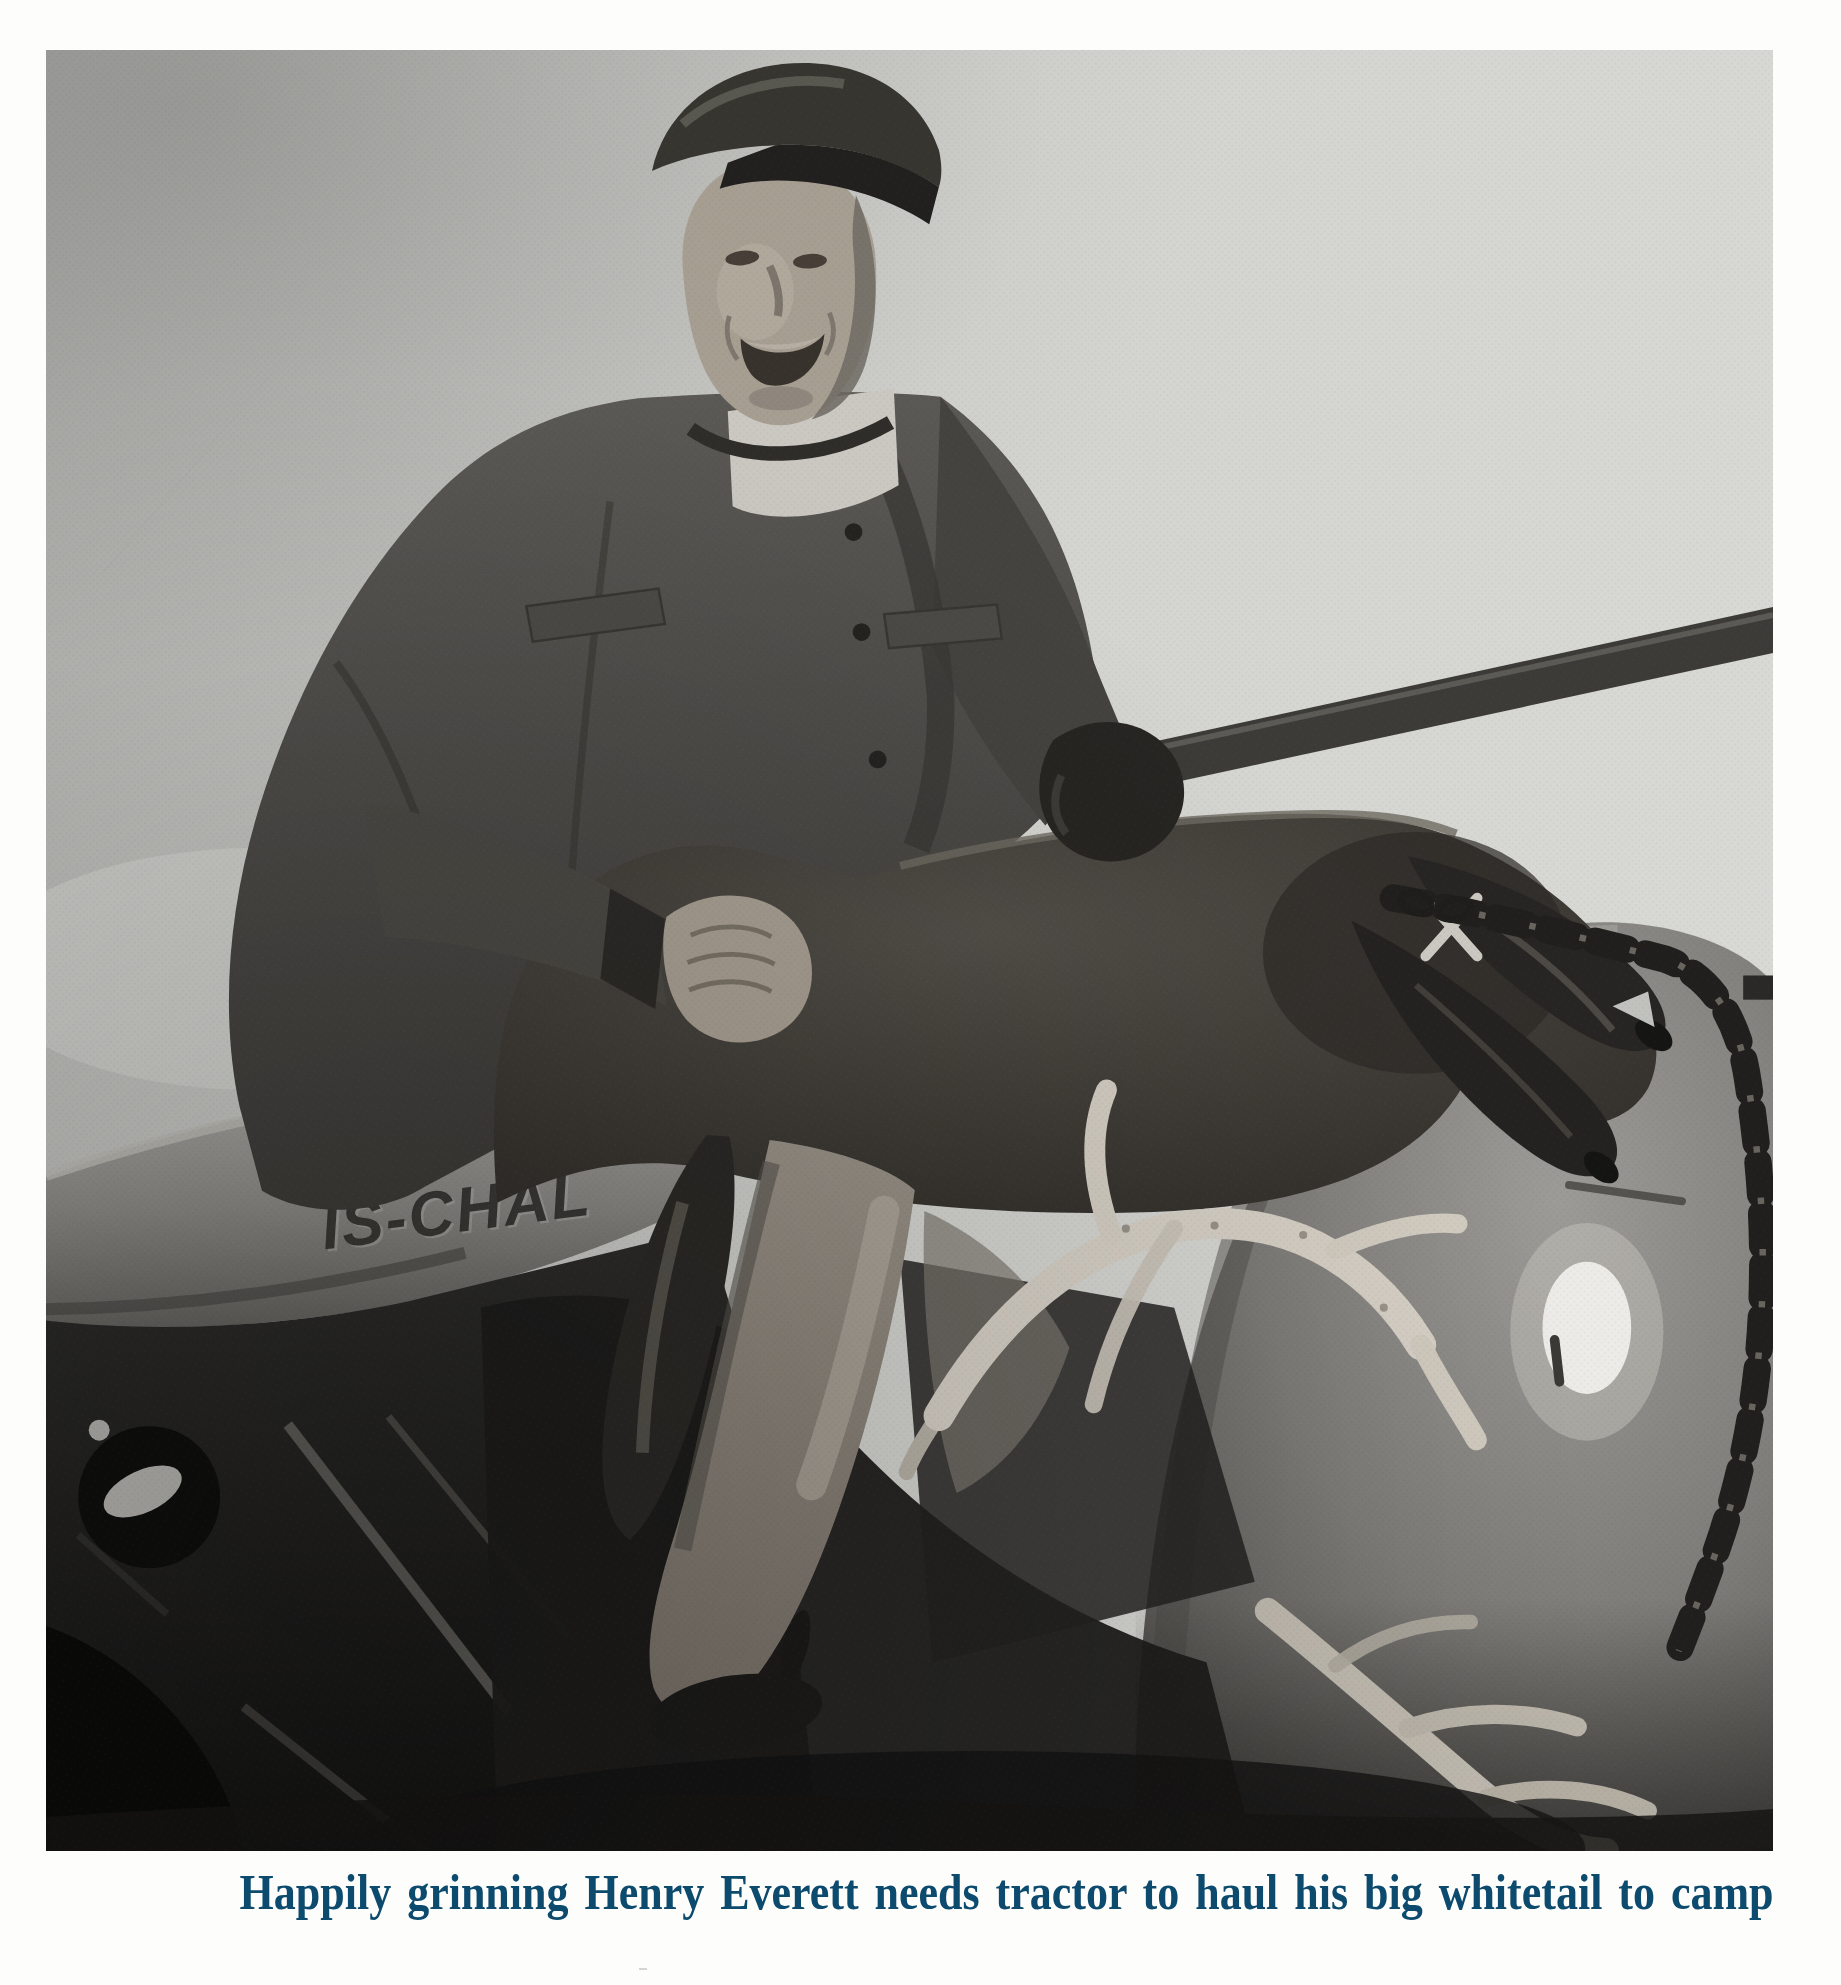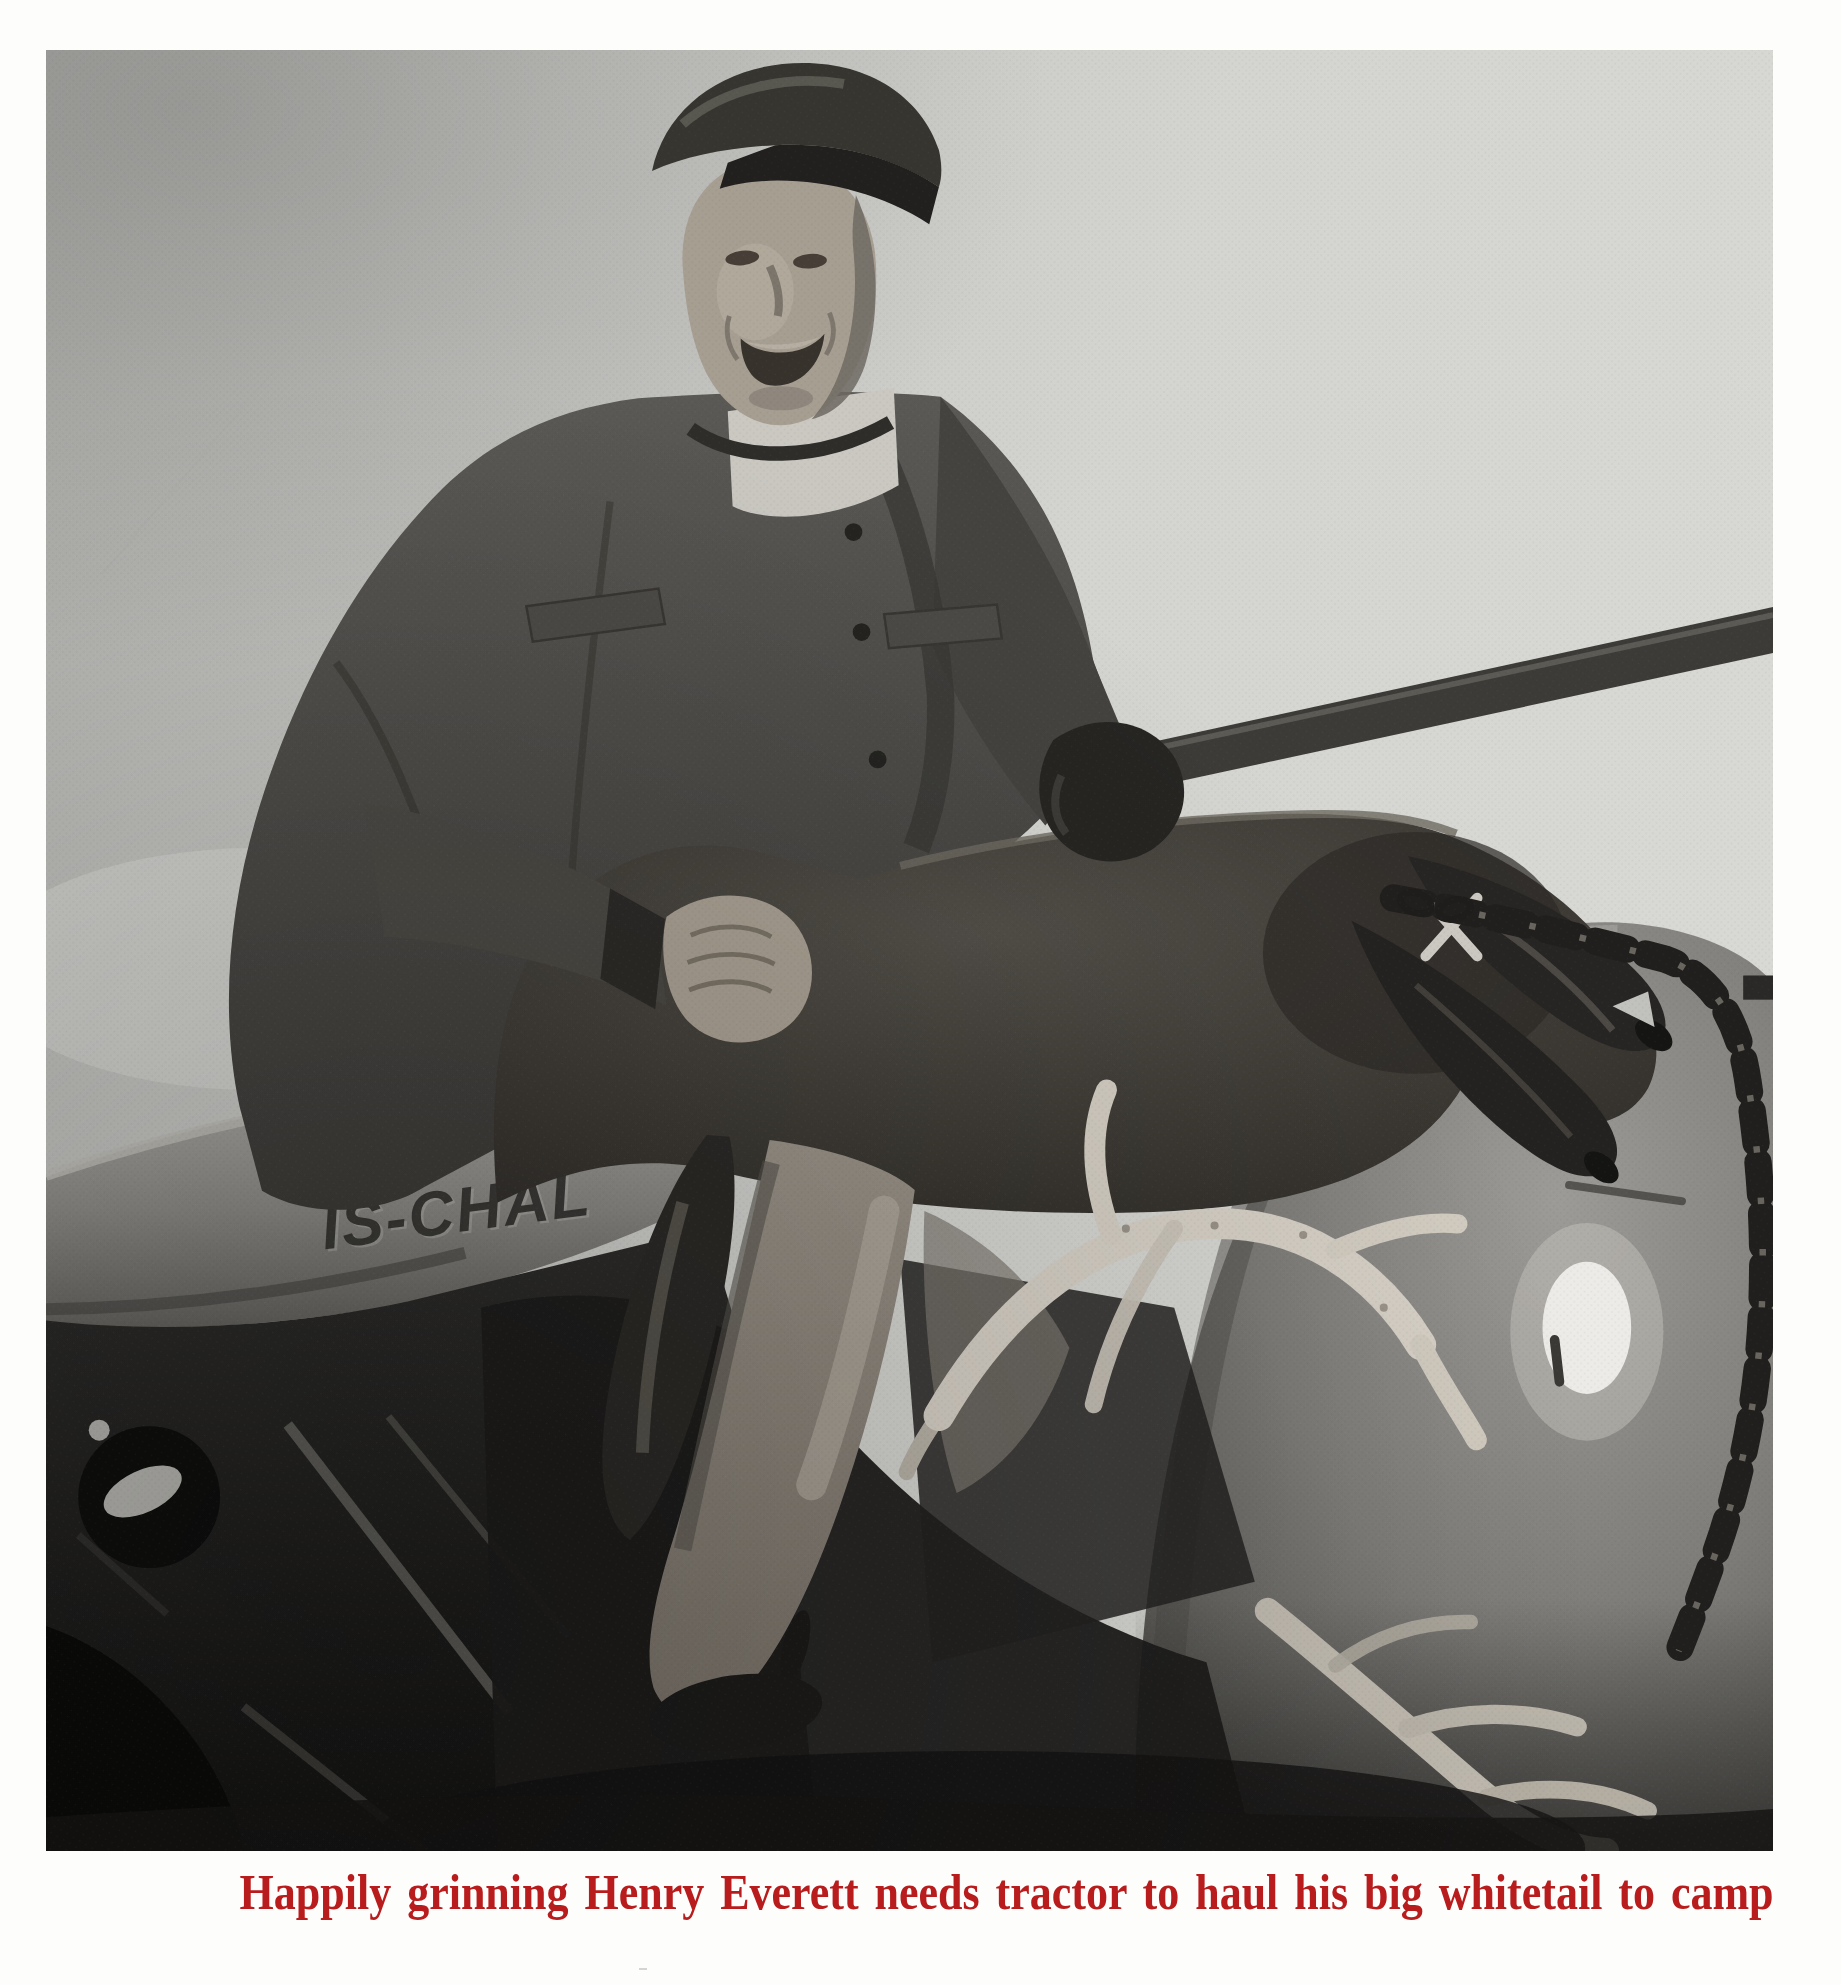--- a/index.html
+++ b/index.html
@@ -16,21 +16,21 @@
     background:#c9c9c6;
   }
   figure.photo svg{display:block;width:100%;height:100%;}
   .caption{
     position:absolute;left:46px;top:1865px;width:1727px;
     box-sizing:border-box;padding-left:89px;
     text-align:center;white-space:nowrap;
     font-family:"Liberation Serif",serif;
     font-weight:700;font-size:50px;line-height:1.1;
     letter-spacing:0px;word-spacing:5.6px;
-    color:#b91c1c;
+    color:#0c4a6e;
   }
   .caption .sq{display:inline-block;transform:scaleX(.88);transform-origin:50% 50%;}
   .brand-text{
     font-family:"Liberation Sans",sans-serif;
     font-weight:700;font-style:italic;
     letter-spacing:3px;
   }
   .artifact{position:absolute;left:639px;top:1968px;width:8px;height:2.4px;background:#b9b9b6;opacity:.6;}
 </style>
 </head>

